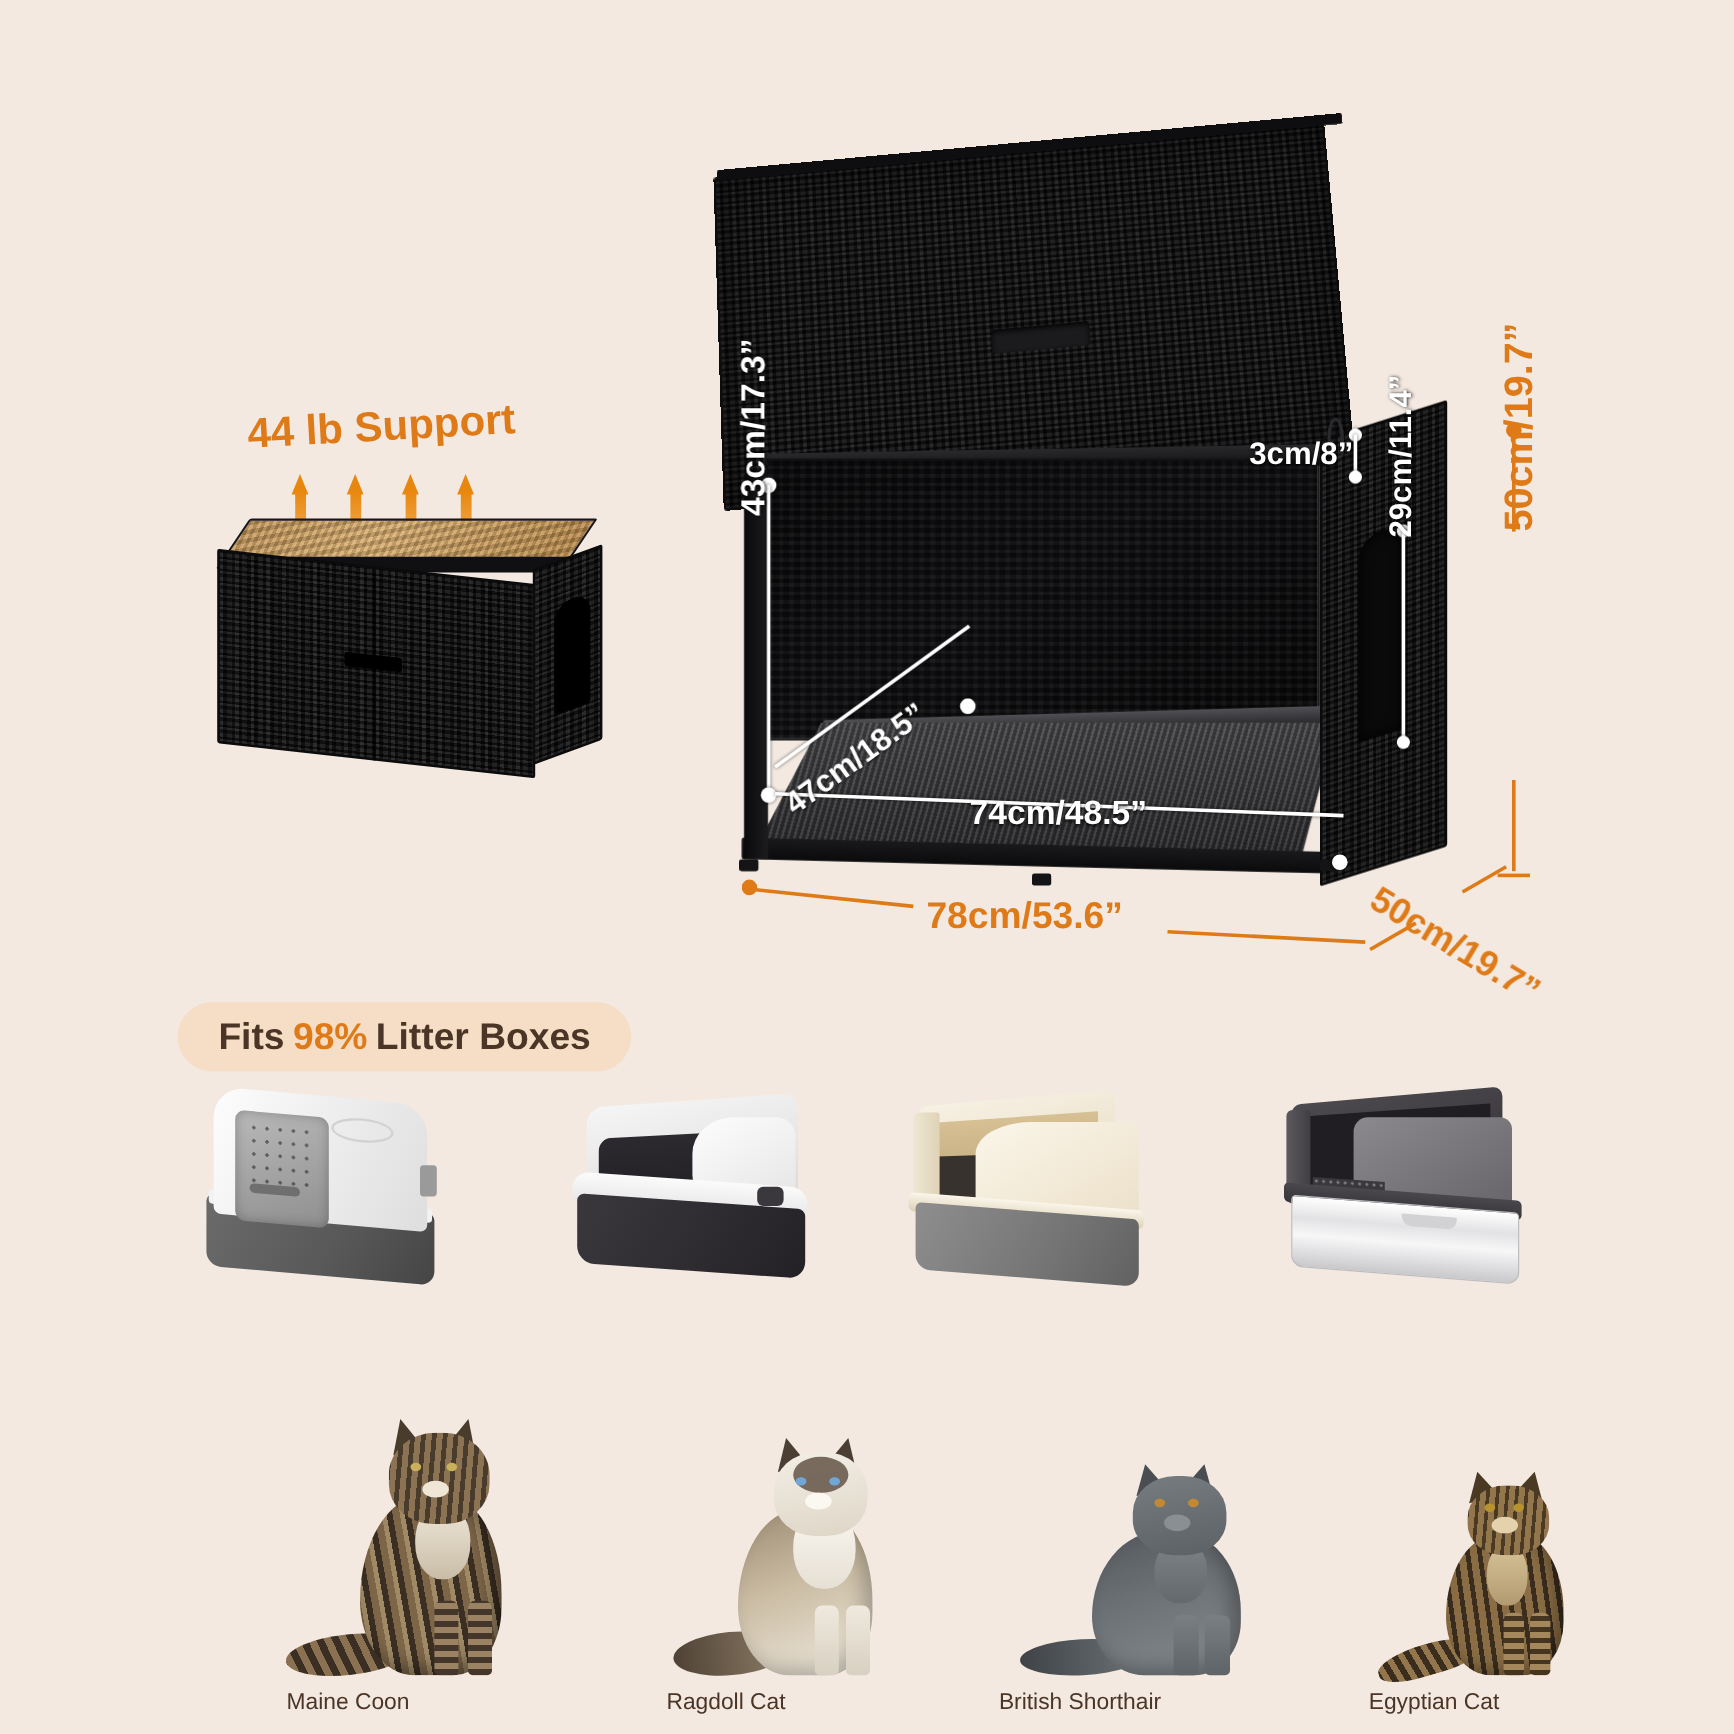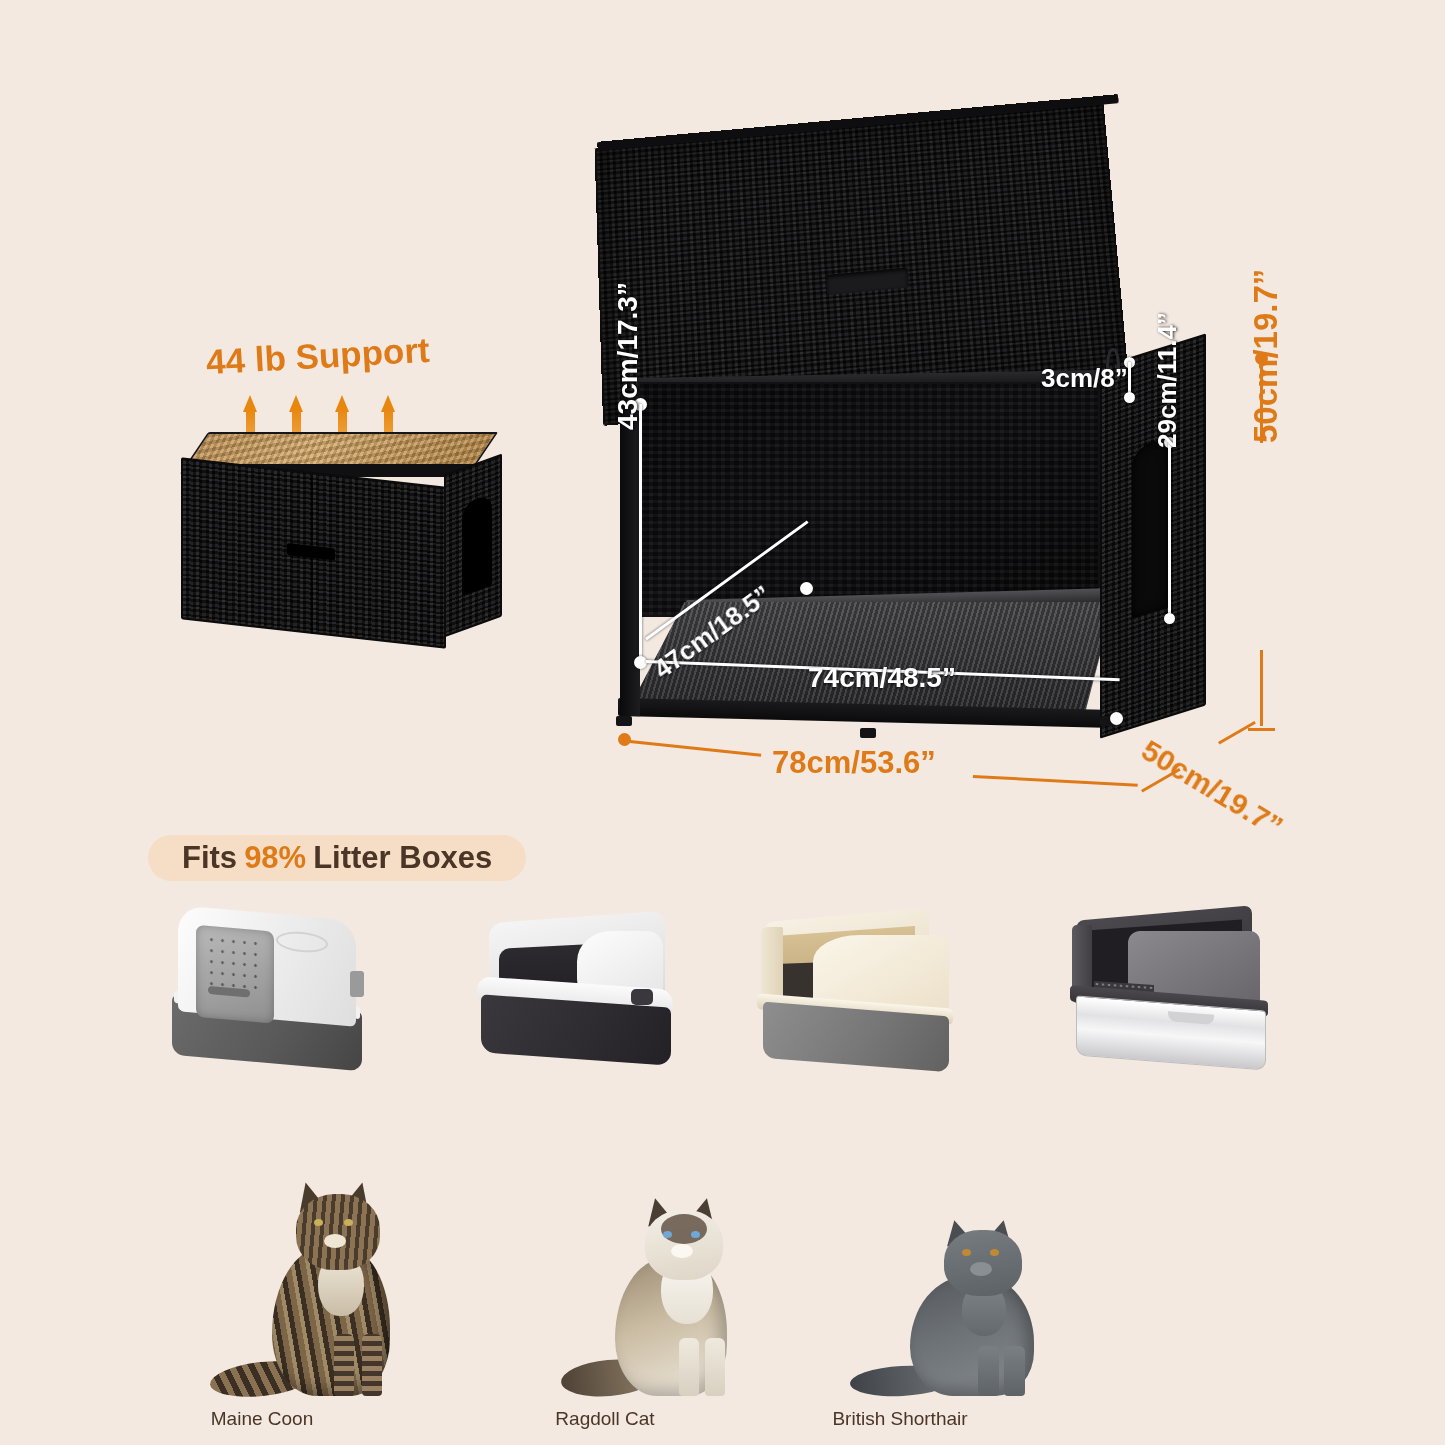--- a/index.html
+++ b/index.html
@@ -279,21 +279,21 @@
   .mdot-sm { width: 11px; height: 11px; }
 
   .oline { position: absolute; background: #DE7B18; }
   .odot  { position: absolute; width: 13px; height: 13px; border-radius: 50%; background: #DE7B18; }
 
   
   .pill {
     position: absolute;
     background: #F5DEC5;
     border-radius: 34px;
-    height: 46px;
+    height: 58px;
     display: flex;
     align-items: center;
     padding: 0 34px;
     font-size: 31px;
     font-weight: bold;
     color: #4A3526;
   }
   .pill .accent { color: #DE7B18; padding: 0 7px; }
   .pill-litter  { left: 148px; top: 835px; }
   .pill-breeds  { left: 148px; top: 1095px; }
@@ -467,21 +467,21 @@
     border: 1px solid #bdbdc0;
   }
   .b4-notch {
     position: absolute; left: 118px; top: 108px; width: 46px; height: 10px;
     background: #d2d2d5; border-radius: 0 0 8px 8px; transform: skewY(4.5deg);
   }
 
   
   .cat-row { position: absolute; left: 0; top: 1175px; width: 1445px; height: 260px; }
   .cat-cell { position: absolute; width: 300px; height: 255px; }
-  .c1 { left: 112px; }
+  .c1 { left: 140px; }
   .c2 { left: 455px; }
   .c3 { left: 750px; }
   .c4 { left: 1045px; }
 
   .cat-label {
     position: absolute; bottom: 0; left: 0; width: 300px;
     text-align: center;
     font-size: 19px;
     color: #4A3526;
   }
@@ -784,16 +784,32 @@
         <div class="ear-r"></div>
         <div class="head"></div>
         <div class="mask"></div>
         <div class="eye e1"></div>
         <div class="eye e2"></div>
         <div class="muzzle"></div>
       </div>
       <div class="cat-label">Ragdoll Cat</div>
     </div>
 
+    <div class="cat-cell c4">
+      <div class="cat eg">
+        <div class="tail"></div>
+        <div class="body"></div>
+        <div class="leg lg1"></div>
+        <div class="leg lg2"></div>
+        <div class="chest"></div>
+        <div class="ear-l"></div>
+        <div class="ear-r"></div>
+        <div class="head"></div>
+        <div class="eye e1"></div>
+        <div class="eye e2"></div>
+        <div class="muzzle"></div>
+      </div>
+      <div class="cat-label">Egyptian Cat</div>
+    </div>
 
   </div>
 
 </div>
 
 </body></html>

